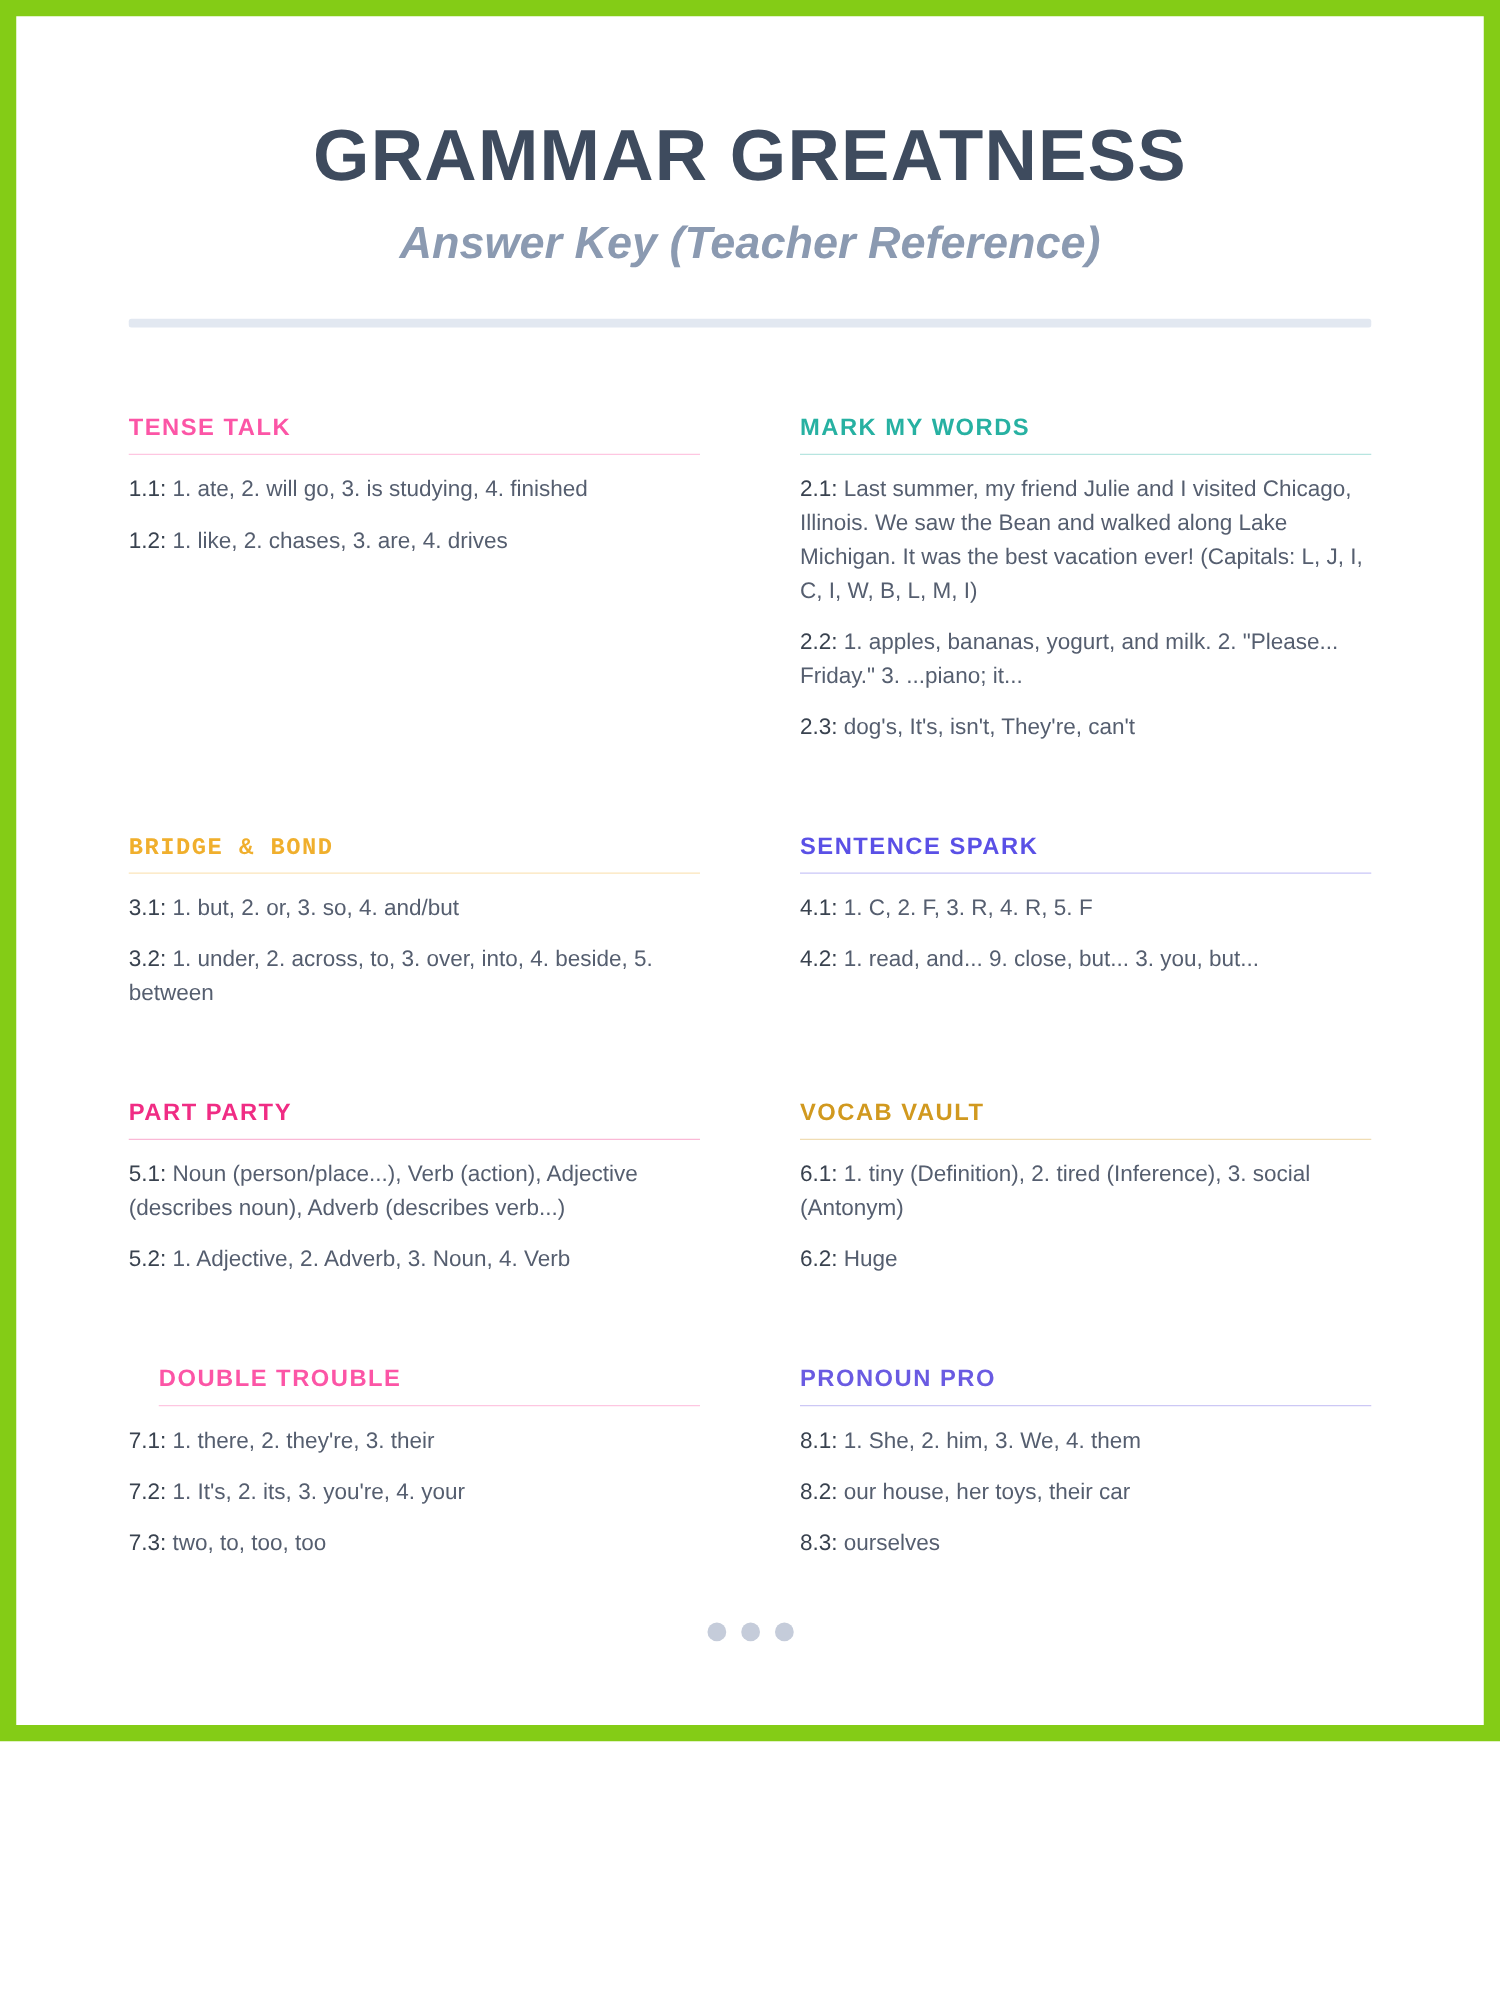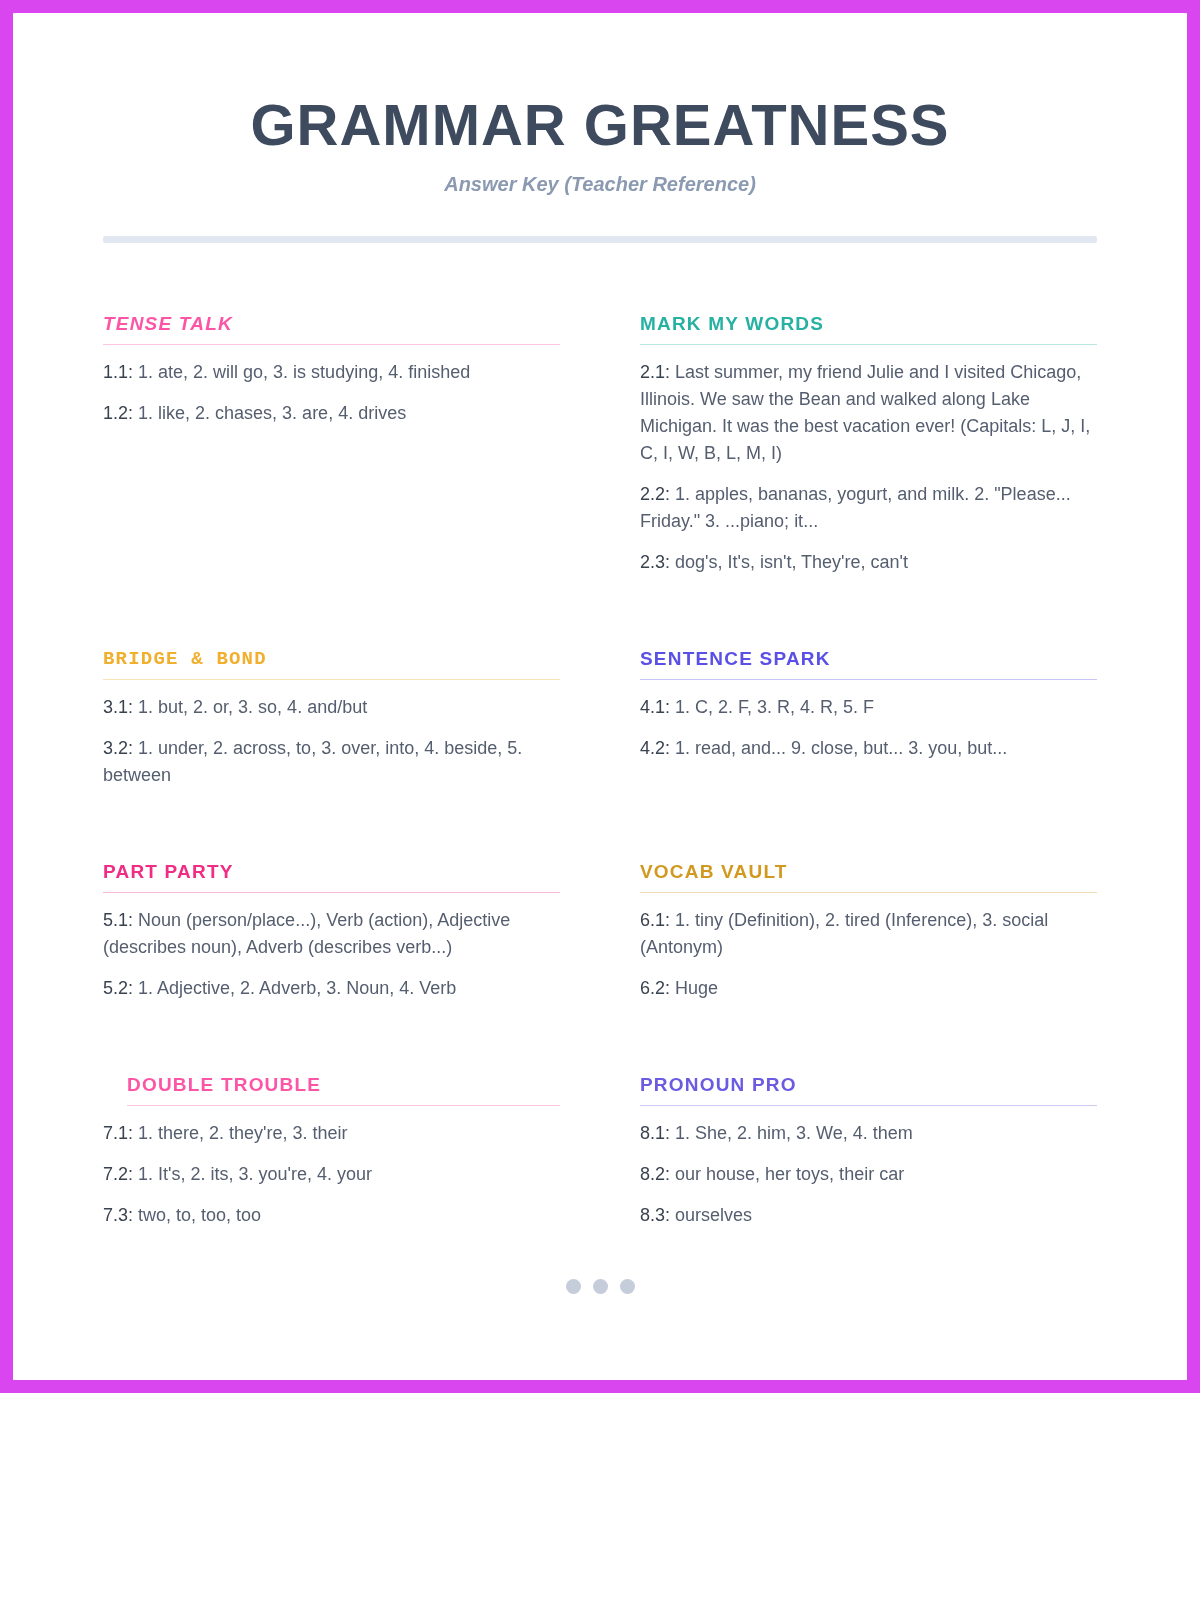--- a/index.html
+++ b/index.html
@@ -4,42 +4,42 @@
 <style>
   * { box-sizing: border-box; }
   html, body {
     margin: 0; padding: 0;
     width: 1200px; height: 1600px;
     background: #ffffff;
     font-family: "Liberation Sans", sans-serif;
   }
   .frame {
     width: 1200px; height: 1393px;
-    background: #d946ef;
+    background: #84cc16;
     padding: 13px;
   }
   .card {
     width: 1174px; height: 1367px;
     background: #ffffff;
     padding: 82px 90px 0 90px;
     overflow: hidden;
   }
   .page-title {
     margin: 0;
     text-align: center;
     font-size: 58px;
     line-height: 60px;
     font-weight: bold;
     letter-spacing: 1px;
     color: #3e4b5e;
   }
   .page-subtitle {
     margin-top: 18px;
     text-align: center;
-    font-size: 20px;
+    font-size: 36px;
     font-style: italic;
     font-weight: bold;
     color: #8b9ab1;
   }
   .main-divider {
     margin-top: 40px;
     height: 7px;
     background: #e2e8f1;
     border-radius: 2px;
   }
@@ -82,21 +82,21 @@
 </head>
 <body>
 
 <div class="frame">
   <div class="card">
     <h1 class="page-title">GRAMMAR GREATNESS</h1>
     <div class="page-subtitle">Answer Key (Teacher Reference)</div>
     <div class="main-divider"></div>
     <div class="sections" id="sections">
   <section class="section">
-    <h2 class="section-title" style="color: rgb(252, 85, 166); border-bottom-color: rgba(252, 85, 166, 0.333); font-style: italic;">TENSE TALK</h2>
+    <h2 class="section-title" style="color: rgb(252, 85, 166); border-bottom-color: rgba(252, 85, 166, 0.333);">TENSE TALK</h2>
     <div class="section-items">
             <p class="item"><strong class="item-label">1.1:</strong><span class="item-text"> 1. ate, 2. will go, 3. is studying, 4. finished</span></p>
             <p class="item"><strong class="item-label">1.2:</strong><span class="item-text"> 1. like, 2. chases, 3. are, 4. drives</span></p>
           </div>
   </section>
 
   <section class="section">
     <h2 class="section-title" style="color: rgb(39, 177, 162); border-bottom-color: rgba(39, 177, 162, 0.333);">MARK MY WORDS</h2>
     <div class="section-items">
             <p class="item"><strong class="item-label">2.1:</strong><span class="item-text"> Last summer, my friend Julie and I visited Chicago, Illinois. We saw the Bean and walked along Lake Michigan. It was the best vacation ever! (Capitals: L, J, I, C, I, W, B, L, M, I)</span></p>

